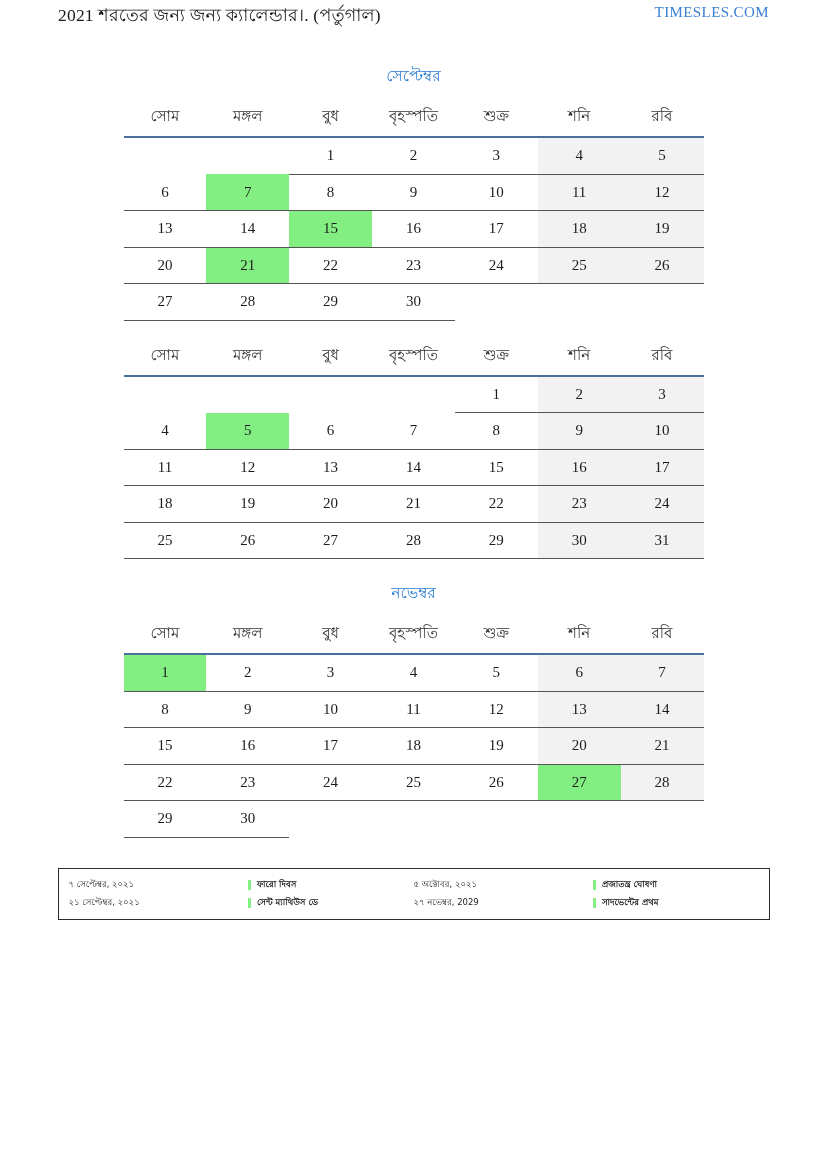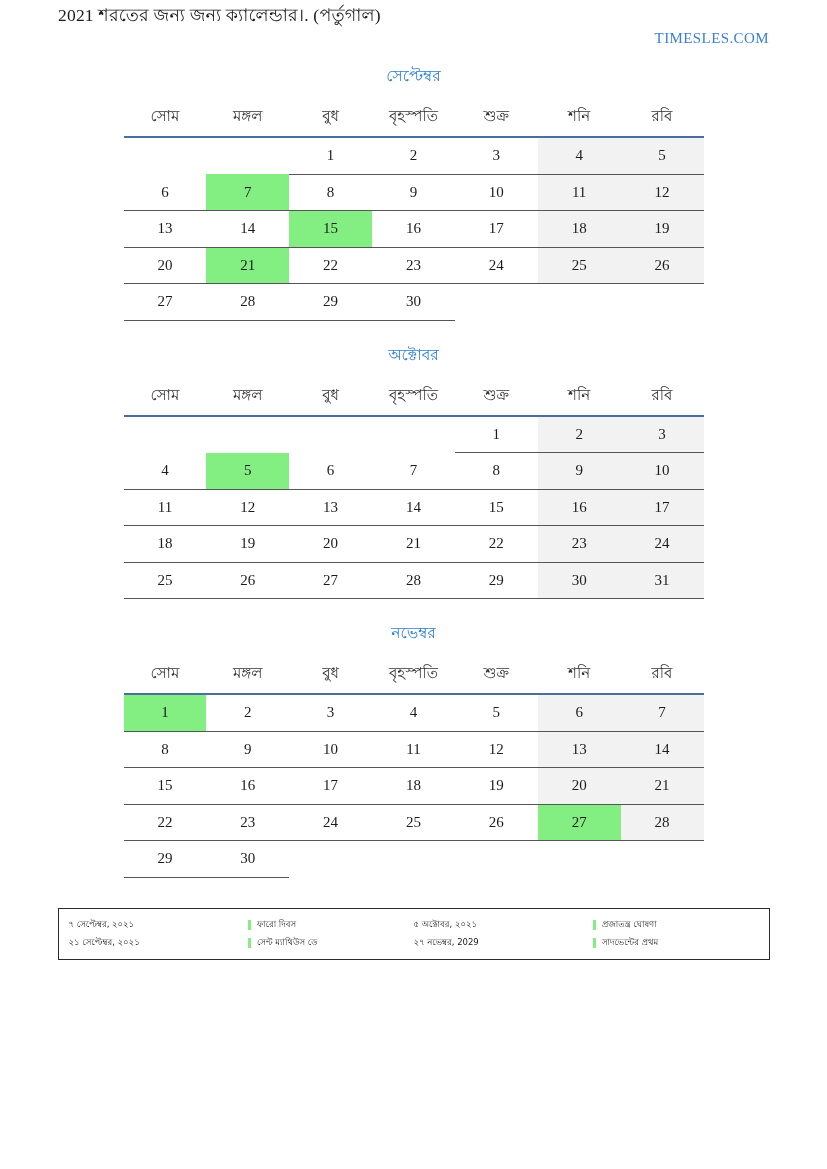--- a/index.html
+++ b/index.html
@@ -26,21 +26,21 @@
   .doc-title {
     font-size: 17.5px;
     color: #1a1a1a;
     letter-spacing: .2px;
     white-space: nowrap;
     font-family: "Liberation Serif", "DejaVu Serif", serif;
   }
   .site-brand {
     position: absolute;
     right: 58px;
-    top: 30px;
+    top: 4px;
     font-size: 15px;
     color: #3a7fd5;
     letter-spacing: .4px;
     font-family: "Liberation Serif", "DejaVu Serif", serif;
   }
 
   
   .calendar-wrap {
     width: 580px;
     margin: 16px auto;
@@ -102,21 +102,21 @@
     font-size: 8.5px;
     color: #1c1c1c;
     padding: 2px 0;
     vertical-align: middle;
     font-family: "DejaVu Sans", sans-serif;
     white-space: nowrap;
     margin-left: 45px;
   }
   td.legend-date { width: 26%; padding-left: 4px; }
   td.legend-name { width: 24%; }
-  .legend-name-inner { display: flex; align-items: center; }
+  .legend-name-inner { display: flex; align-items: center; font-weight: bold; }
   .legend-swatch {
     display: inline-block;
     width: 3px;
     height: 10px;
     background: #83ef83;
     margin-right: 6px;
     flex: 0 0 auto;
   }
 </style>
 </head>
@@ -185,21 +185,20 @@
             <td class="day">29</td>
             <td class="day">30</td>
             <td class="blank"></td>
             <td class="blank"></td>
             <td class="blank"></td>
           </tr>
         </tbody>
       </table>
     </div>
     <div class="month-block">
-      <div class="month-title">অক্টোবর</div>
       <table class="month-grid">
         <thead>
           <tr>
             <th>সোম</th>
             <th>মঙ্গল</th>
             <th>বুধ</th>
             <th>বৃহস্পতি</th>
             <th>শুক্র</th>
             <th>শনি</th>
             <th>রবি</th>

